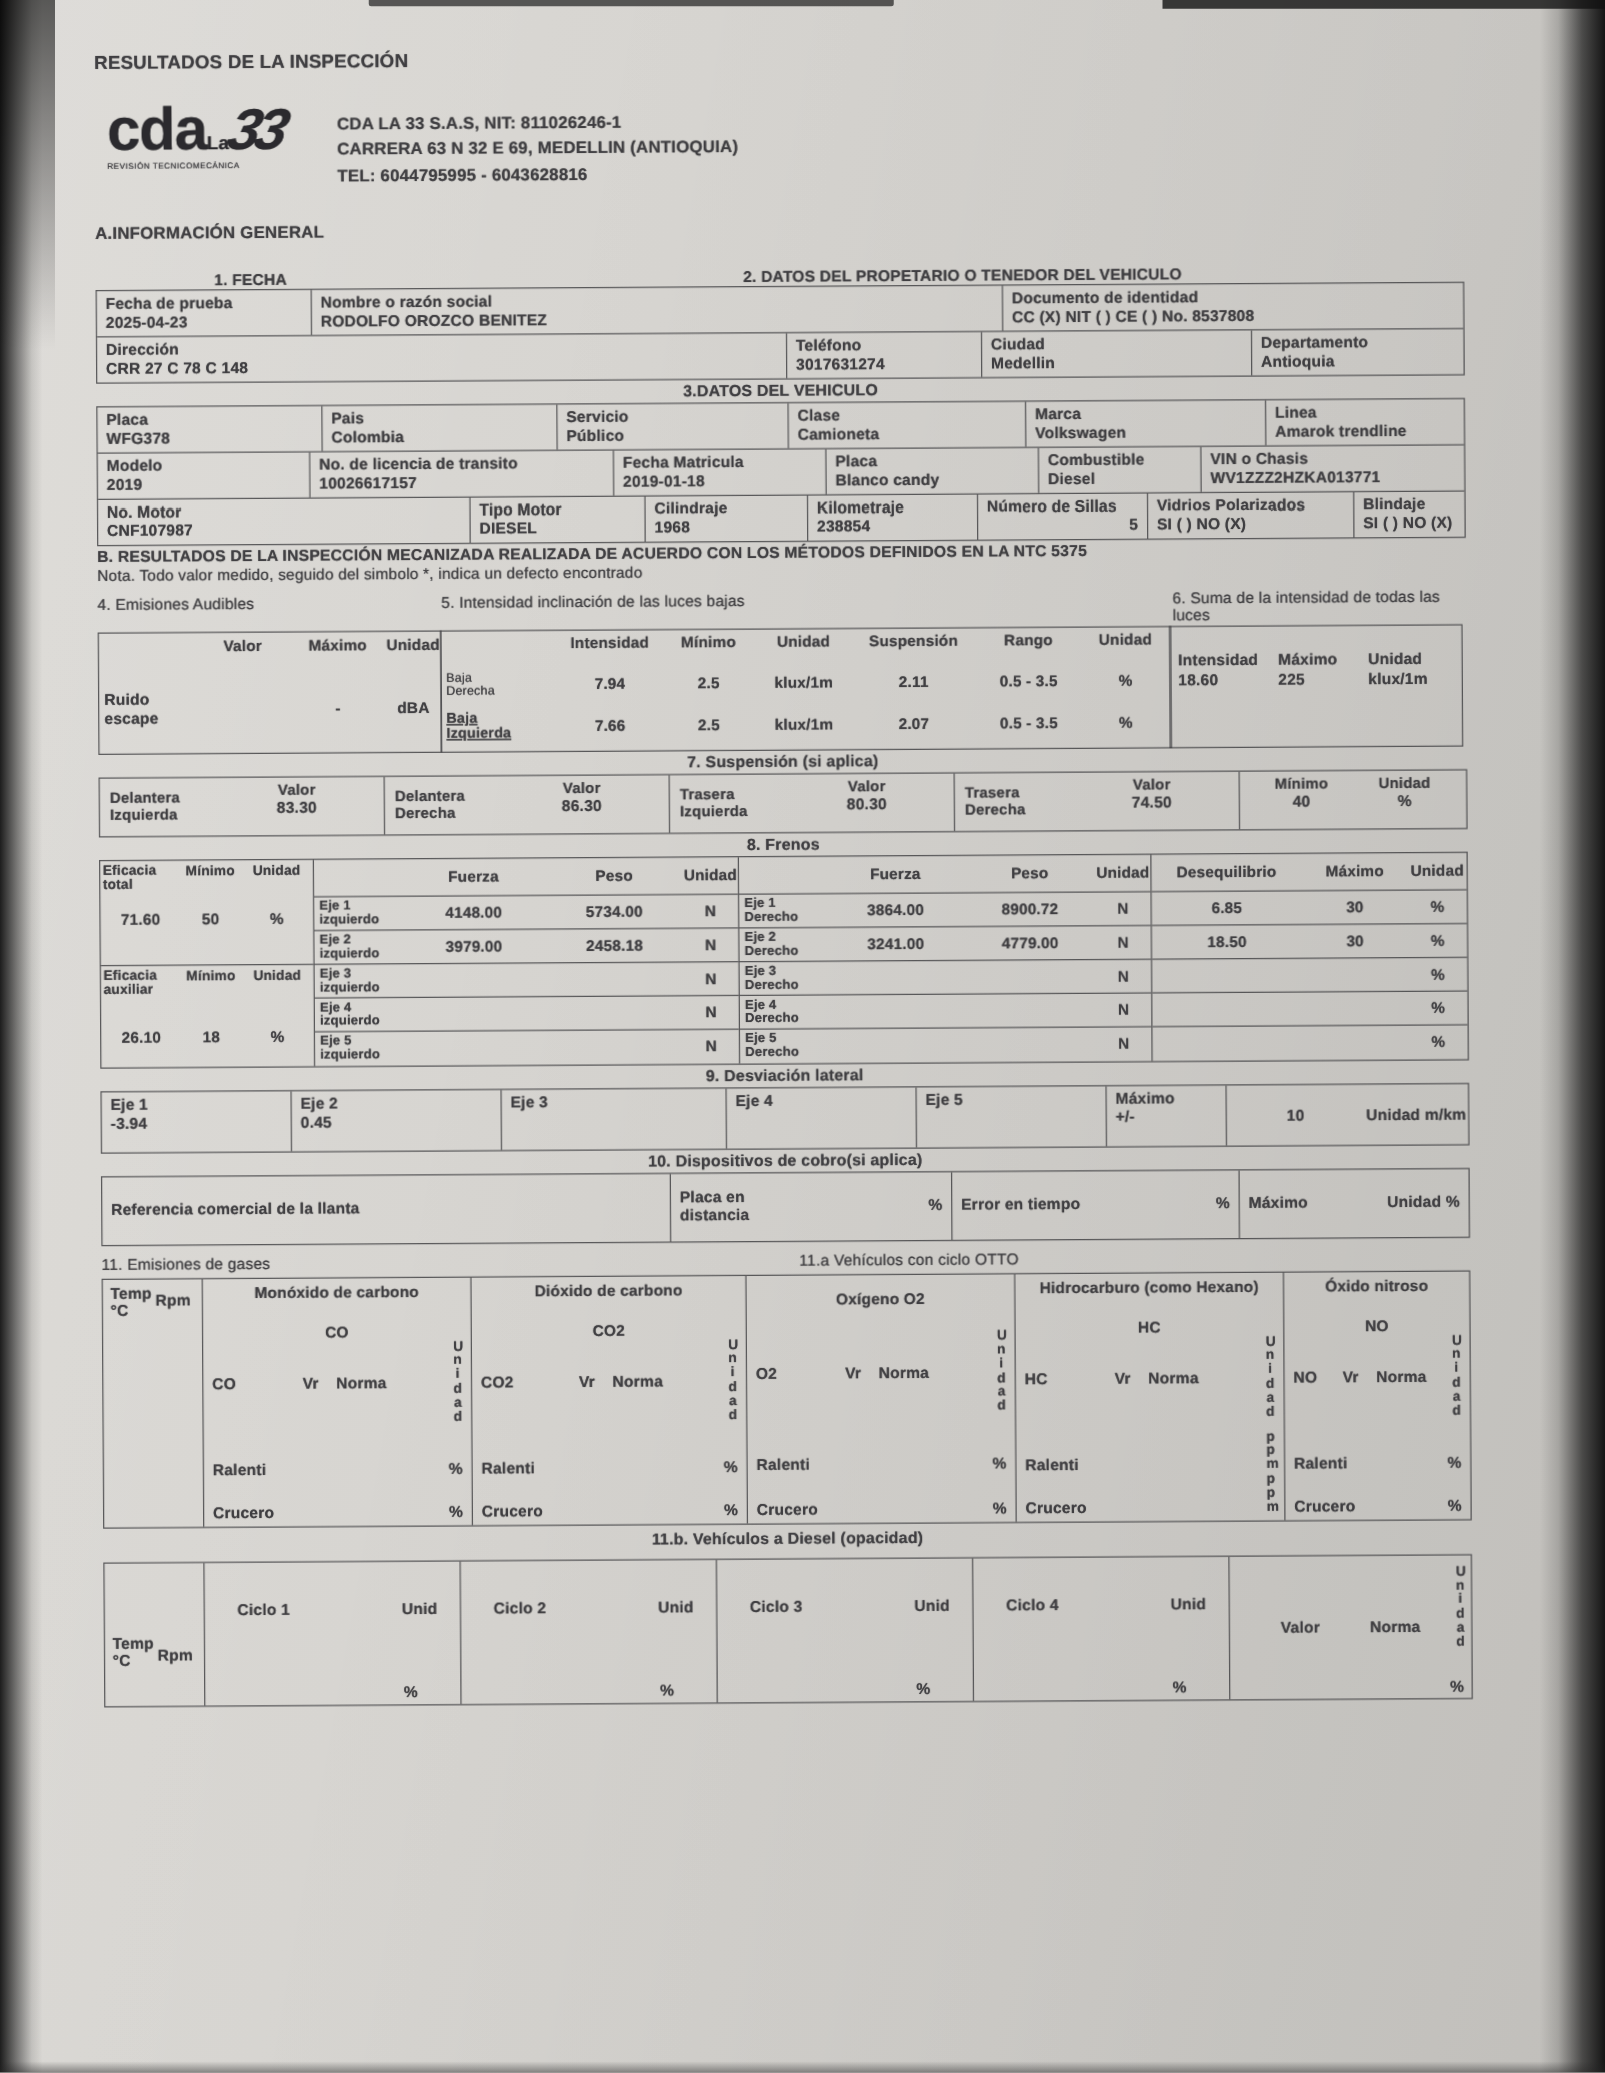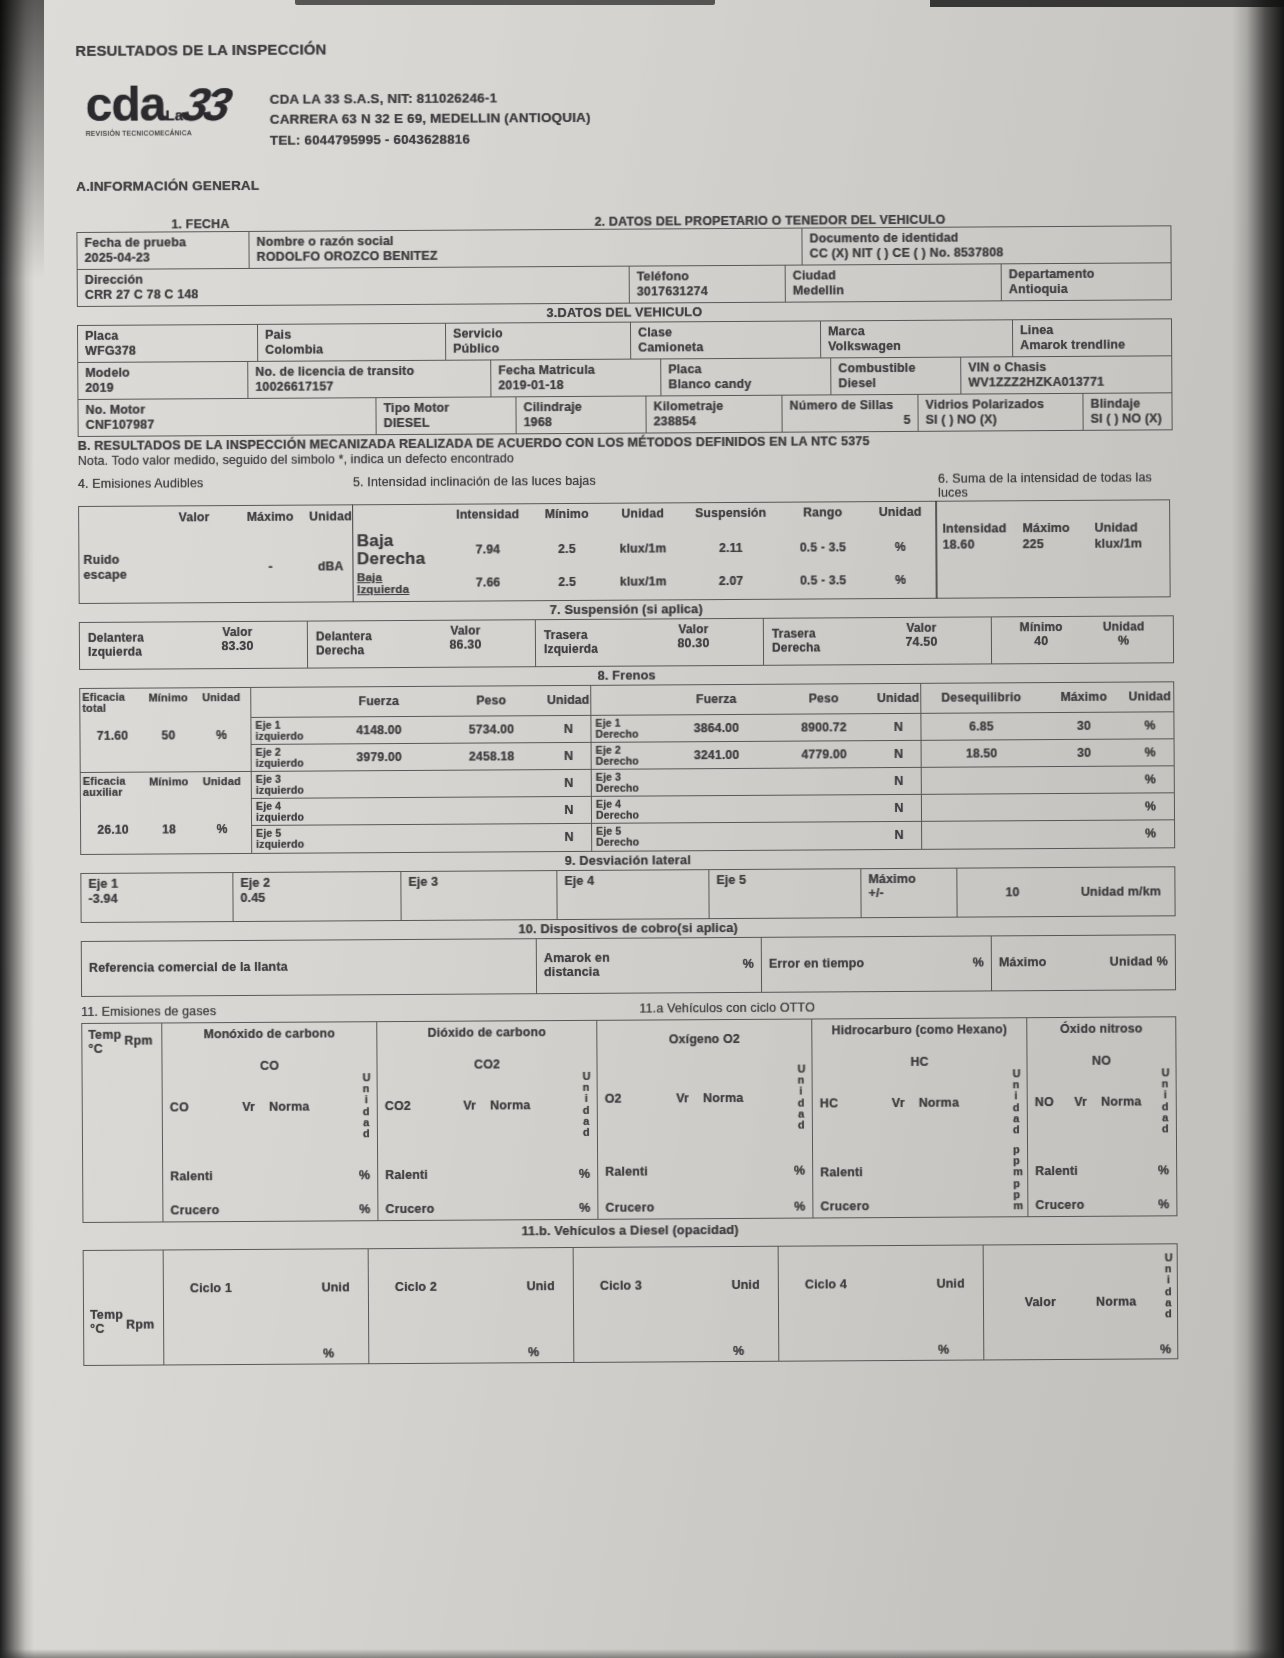--- a/index.html
+++ b/index.html
@@ -276,21 +276,21 @@
 
     <div class="bx grid" style="width:585px;grid-template-columns:86px 90px 68px 84px 92px 92px 1fr;grid-template-rows:24px 1fr 1fr;padding:3px 4px;">
       <div></div>
       <div class="hdc">Intensidad</div>
       <div class="hdc">Mínimo</div>
       <div class="hdc">Unidad</div>
       <div class="hdc">Suspensión</div>
       <div class="hdc">Rango</div>
       <div class="hdc">Unidad</div>
 
-      <div style="font-size:17px;font-weight:700;width:60px;line-height:1.1;align-self:center;">Baja Derecha</div>
+      <div style="font-size:10px;font-weight:400;width:60px;line-height:1.1;align-self:center;">Baja Derecha</div>
       <div class="num" style="align-self:center;">7.94</div>
       <div class="num" style="align-self:center;">2.5</div>
       <div class="num" style="align-self:center;">klux/1m</div>
       <div class="num" style="align-self:center;">2.11</div>
       <div class="num" style="align-self:center;">0.5 - 3.5</div>
       <div class="num" style="align-self:center;">%</div>
 
       <div style="font-size:11.5px;font-weight:600;width:60px;line-height:1.1;align-self:center;text-decoration:underline;">Baja Izquierda</div>
       <div class="num" style="align-self:center;">7.66</div>
       <div class="num" style="align-self:center;">2.5</div>
@@ -499,21 +499,21 @@
 
   <div class="tb" style="display:flex;height:48px;">
     <div class="cell" style="width:152px;">
         <div class="lab">Eje 1</div>
         <div class="val">-3.94</div>
       </div>
     <div class="cell" style="width:168px;">
         <div class="lab">Eje 2</div>
         <div class="val">0.45</div>
       </div>
-    <div class="cell" style="width:156px;">
+    <div class="cell" style="width:180px;">
         <div class="lab">Eje 3</div>
         <div class="val"></div>
       </div>
     <div class="cell" style="width:152px;">
         <div class="lab">Eje 4</div>
         <div class="val"></div>
       </div>
     <div class="cell" style="width:152px;">
         <div class="lab">Eje 5</div>
         <div class="val"></div>
@@ -525,21 +525,21 @@
     <div style="flex:1;display:flex;align-items:center;justify-content:center;font-weight:600;">Unidad m/km</div>
   </div>
 
   <div class="band">10. Dispositivos de cobro(si aplica)</div>
 
   <div class="tb" style="display:flex;height:54px;">
     <div class="cell" style="width:455px;display:flex;align-items:center;">
       <span style="font-weight:600;">Referencia comercial de la llanta</span>
     </div>
     <div class="cell" style="width:225px;display:flex;align-items:center;justify-content:space-between;">
-      <span style="font-weight:600;width:80px;line-height:1.15;">Amarok en distancia</span>
+      <span style="font-weight:600;width:80px;line-height:1.15;">Placa en distancia</span>
       <span class="b">%</span>
     </div>
     <div class="cell" style="width:230px;display:flex;align-items:center;justify-content:space-between;">
       <span style="font-weight:600;">Error en tiempo</span>
       <span class="b">%</span>
     </div>
     <div class="cell" style="flex:1;display:flex;align-items:center;justify-content:space-between;">
       <span style="font-weight:600;">Máximo</span>
       <span style="font-weight:600;">Unidad %</span>
     </div>

